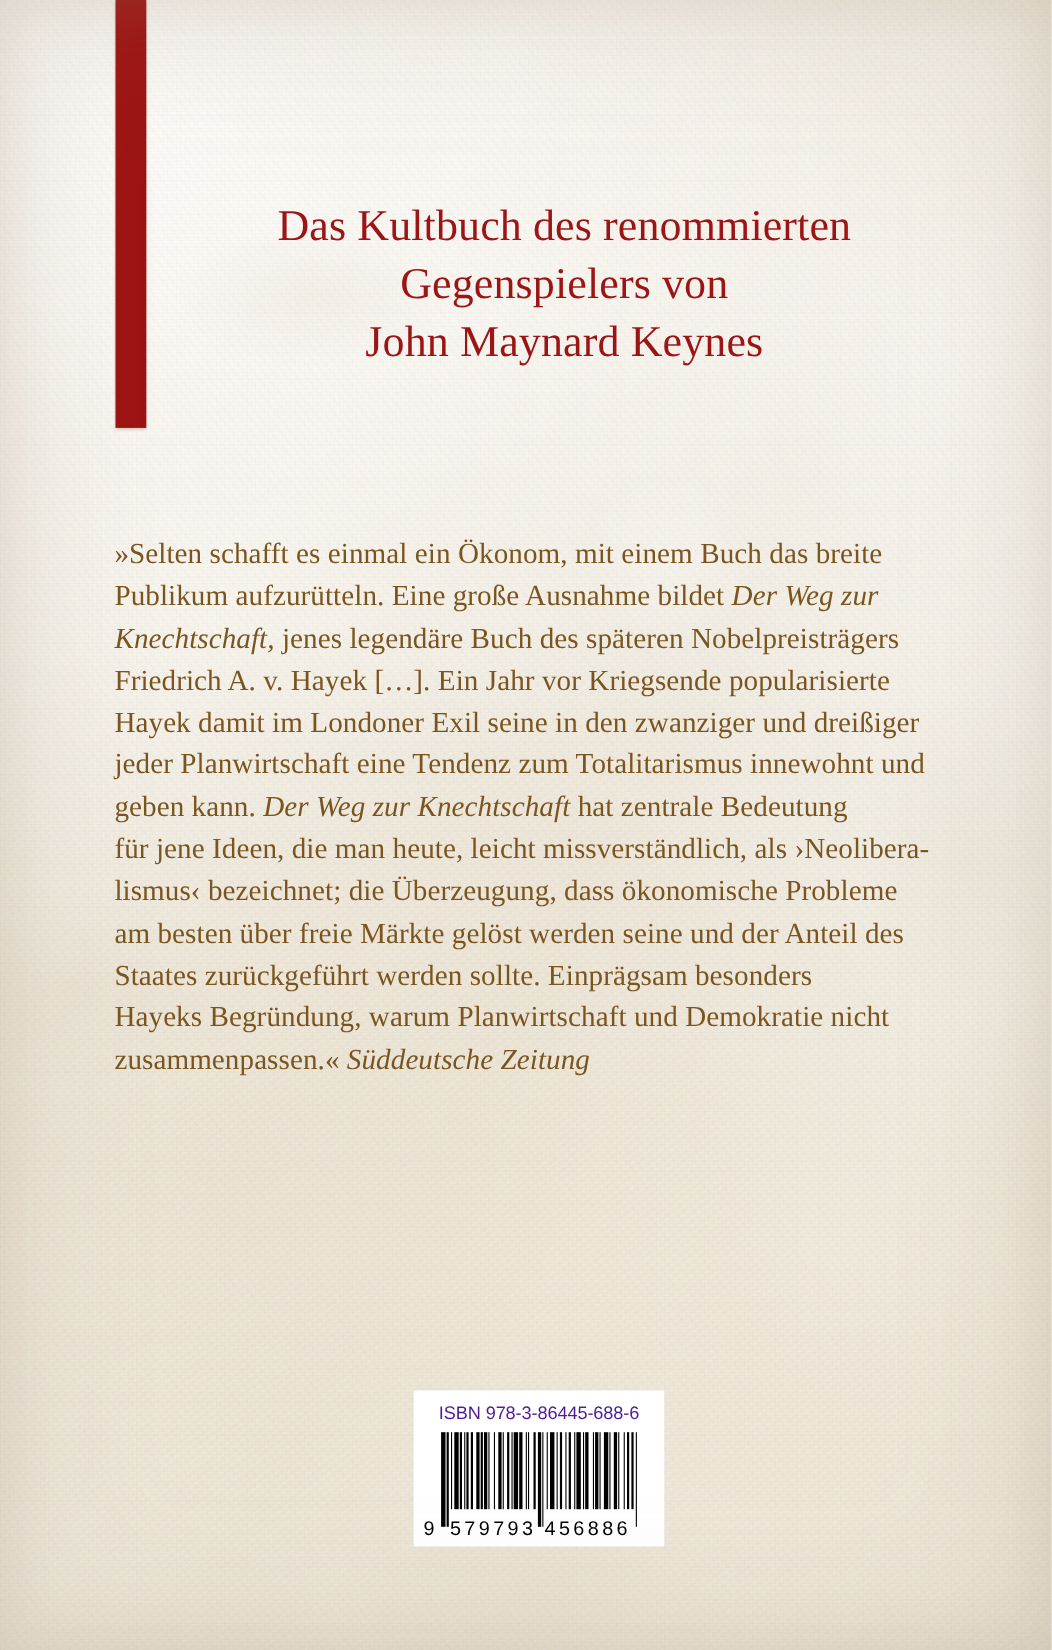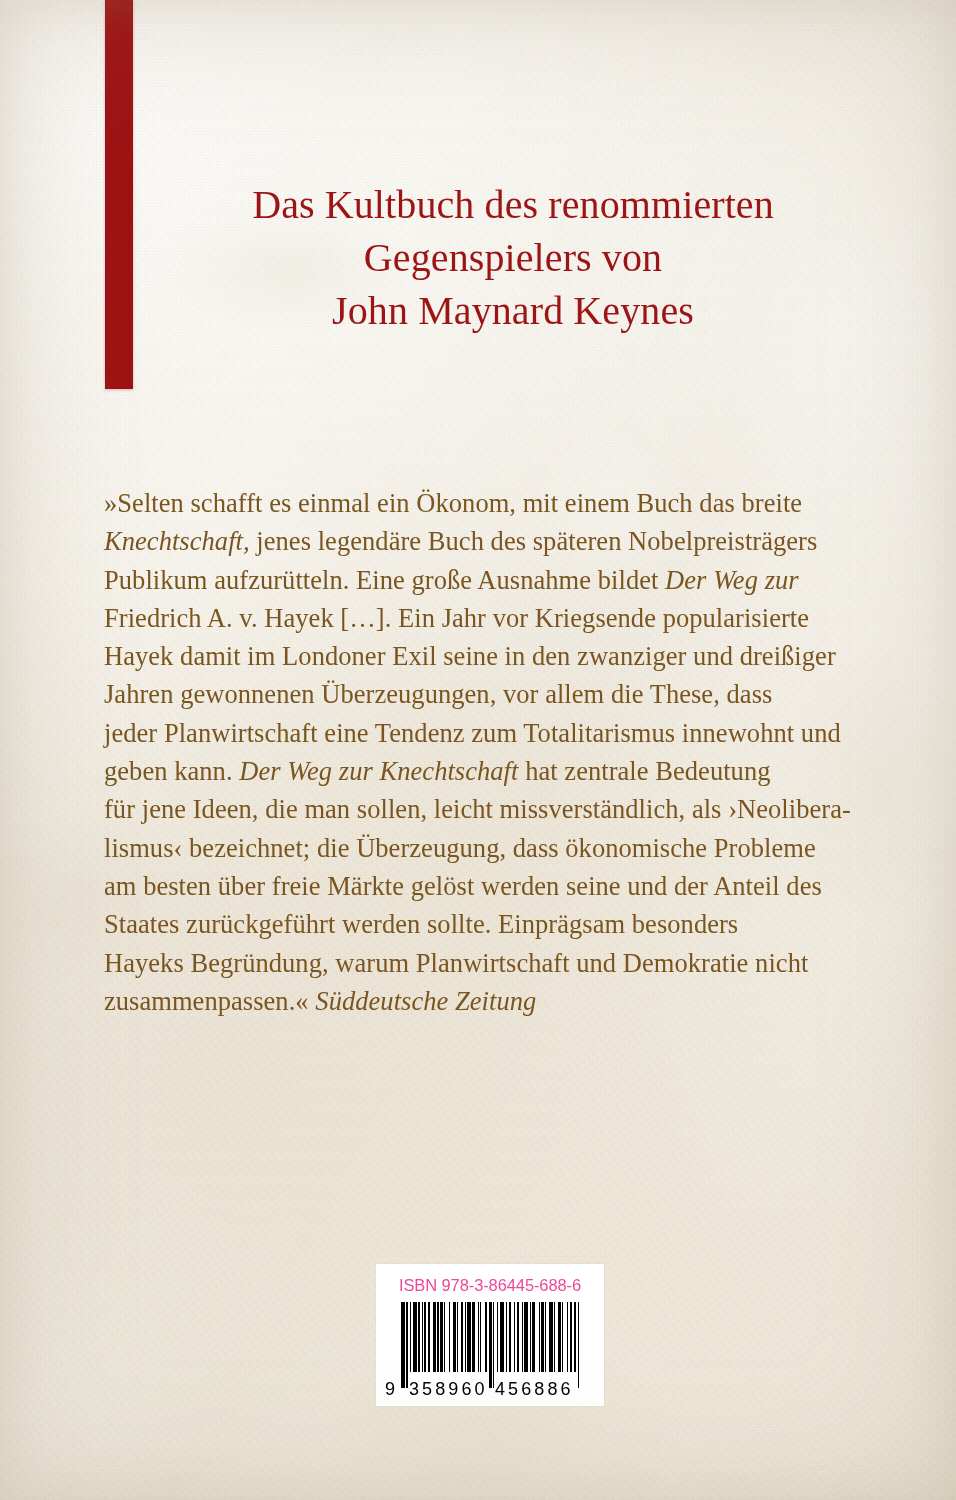--- a/index.html
+++ b/index.html
@@ -110,21 +110,21 @@
     background: #ffffff;
     box-shadow: 0 0 0 1px rgba(0,0,0,.02);
   }
   #isbn-text {
     position: absolute;
     left: 0; right: 0;
     top: 12px;
     text-align: center;
     font-family: "Liberation Sans", "DejaVu Sans", sans-serif;
     font-size: 16.5px;
-    color: #ec4899;
+    color: #4c1d95;
     letter-spacing: -0.1px;
   }
   #bars {
     position: absolute;
     left: 25px;
     top: 38px;
     width: 182px;
     height: 86px;
     display: flex;
     align-items: flex-start;
@@ -157,28 +157,27 @@
   <div id="red-bar"></div>
 
   <div id="headline">
     <span class="hl-line">Das Kultbuch des renommierten</span>
     <span class="hl-line">Gegenspielers von</span>
     <span class="hl-line">John Maynard Keynes</span>
   </div>
 
   <div id="blurb">
       <span class="b-line"><span>»Selten schafft es einmal ein Ökonom, mit einem Buch das breite</span></span>
+      <span class="b-line"><span>Publikum aufzurütteln. Eine große Ausnahme bildet </span><i>Der Weg zur</i></span>
       <span class="b-line"><i>Knechtschaft,</i><span> jenes legendäre Buch des späteren Nobelpreisträgers</span></span>
-      <span class="b-line"><span>Publikum aufzurütteln. Eine große Ausnahme bildet </span><i>Der Weg zur</i></span>
       <span class="b-line"><span>Friedrich A. v. Hayek […]. Ein Jahr vor Kriegsende popularisierte</span></span>
       <span class="b-line"><span>Hayek damit im Londoner Exil seine in den zwanziger und dreißiger</span></span>
-      <span class="b-line"><span>Jahren gewonnenen Überzeugungen, vor allem die These, dass</span></span>
       <span class="b-line"><span>jeder Planwirtschaft eine Tendenz zum Totalitarismus innewohnt und</span></span>
       <span class="b-line"><span>geben kann. </span><i>Der Weg zur Knechtschaft</i><span> hat zentrale Bedeutung</span></span>
-      <span class="b-line"><span>für jene Ideen, die man sollen, leicht missverständlich, als ›Neolibera-</span></span>
+      <span class="b-line"><span>für jene Ideen, die man heute, leicht missverständlich, als ›Neolibera-</span></span>
       <span class="b-line"><span>lismus‹ bezeichnet; die Überzeugung, dass ökonomische Probleme</span></span>
       <span class="b-line"><span>am besten über freie Märkte gelöst werden seine und der Anteil des</span></span>
       <span class="b-line"><span>Staates zurückgeführt werden sollte. Einprägsam besonders</span></span>
       <span class="b-line"><span>Hayeks Begründung, warum Planwirtschaft und Demokratie nicht</span></span>
       <span class="b-line"><span>zusammenpassen.« </span><i>Süddeutsche Zeitung</i></span>
     </div>
 
   <div id="barcode-box">
     <div id="isbn-text">ISBN 978-3-86445-688-6</div>
     <div id="bars">
@@ -268,19 +267,19 @@
         <span class="gap" style="width: 1.72px; background: transparent; height: 1px;"></span>
         <span class="bar" style="width: 3.44px;"></span>
         <span class="gap" style="width: 1.72px; background: transparent; height: 1px;"></span>
         <span class="bar" style="width: 3.44px;"></span>
         <span class="gap" style="width: 1.72px; background: transparent; height: 1px;"></span>
         <span class="bar tall" style="width: 1.72px;"></span>
         <span class="gap" style="width: 5.16px; background: transparent; height: 1px;"></span>
       </div>
     <div id="digits">
       <span class="d-left">9</span>
-      <span class="d-mid">358960</span>
+      <span class="d-mid">579793</span>
       <span class="d-right">456886</span>
     </div>
   </div>
 
   <div id="vignette"></div>
 </div>
 
 </body></html>

